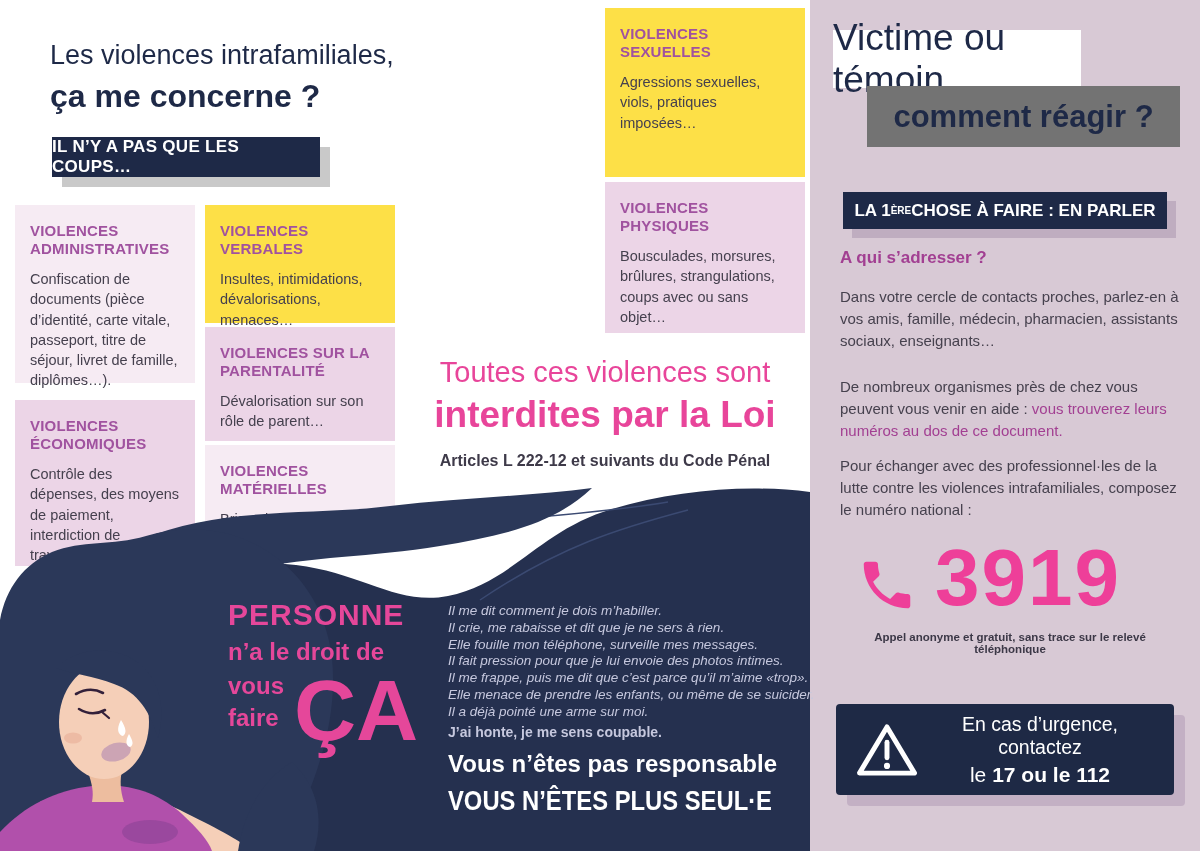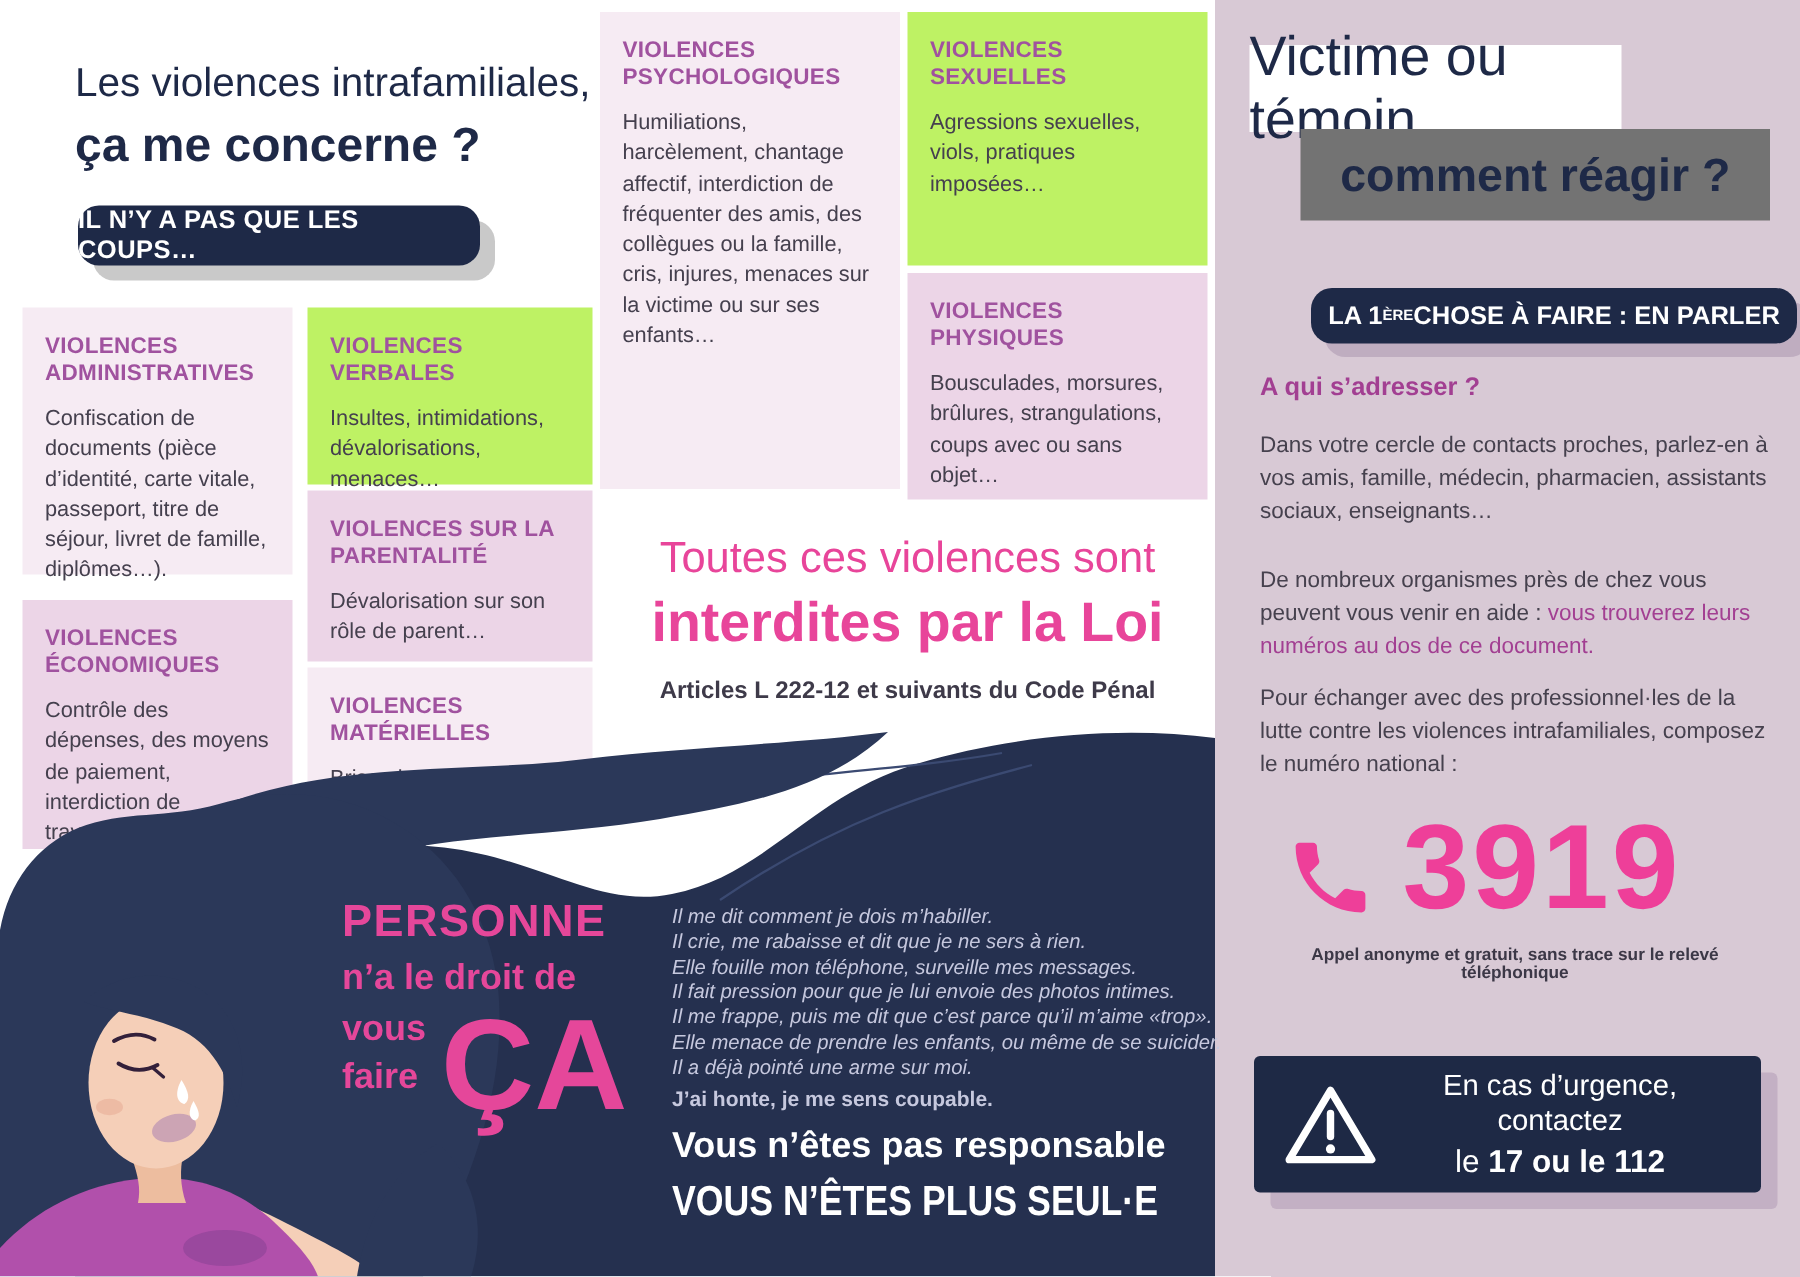--- a/index.html
+++ b/index.html
@@ -2,26 +2,26 @@
 <html><head>
 <meta charset="utf-8">
 <style>
   html,body{margin:0;padding:0;}
   .page{position:relative;width:1200px;height:851px;background:#ffffff;overflow:hidden;
         font-family:"Liberation Sans", sans-serif;}
   
   .l-title1{position:absolute;left:50px;top:40px;font-size:27px;font-weight:400;color:#1e2947;}
   .l-title2{position:absolute;left:50px;top:78px;font-size:32px;font-weight:800;color:#1e2947;}
   .navy-badge{position:absolute;background:#1e2947;color:#fff;font-weight:700;
-              display:flex;align-items:center;justify-content:center;border-radius:14px;}
+              display:flex;align-items:center;justify-content:center;}
   .l-badge{left:52px;top:137px;width:268px;height:40px;font-size:17px;letter-spacing:.3px;
            box-shadow:10px 10px 0 #c9c9c9;}
   .block{position:absolute;padding:17px 15px;box-sizing:border-box;}
   .tone-light{background:#f6ebf3;}
-  .tone-mid{background:#bef264;}
+  .tone-mid{background:#fde047;}
   .tone-dark{background:#ecd5e7;}
   .block-title{color:#a0529f;font-weight:700;font-size:15px;line-height:1.2;letter-spacing:.2px;margin-bottom:11px;}
   .block-body{color:#45404e;font-size:14.5px;line-height:1.4;}
   
   .law1{position:absolute;left:400px;top:356px;width:410px;text-align:center;
         color:#e8459a;font-size:29px;font-weight:400;}
   .law2{position:absolute;left:400px;top:394px;width:410px;text-align:center;
         color:#e8459a;font-size:37px;font-weight:800;}
   .law3{position:absolute;left:400px;top:452px;width:410px;text-align:center;
         color:#3e3a49;font-size:16px;font-weight:700;}
@@ -39,21 +39,21 @@
   .resp1{position:absolute;left:448px;top:750px;color:#ffffff;font-size:24px;font-weight:800;}
   .resp2{position:absolute;left:448px;top:785px;color:#ffffff;font-size:28px;font-weight:700;
          transform:scaleX(.85);transform-origin:left;white-space:nowrap;}
   
   .r-panel{position:absolute;left:810px;top:0;width:390px;height:851px;background:#d8c9d5;}
   .r-box1{position:absolute;left:833px;top:30px;width:248px;height:58px;background:#fff;
           display:flex;align-items:center;justify-content:center;color:#1e2947;font-size:37px;font-weight:400;}
   .r-box2{position:absolute;left:867px;top:86px;width:313px;height:61px;background:#737373;
           display:flex;align-items:center;justify-content:center;color:#1e2947;font-size:31px;font-weight:800;}
   .r-badge{left:843px;top:192px;width:324px;height:37px;font-size:17px;
-           box-shadow:9px 9px 0 #bfadc0;margin-left:31px;}
+           box-shadow:9px 9px 0 #bfadc0;}
   .r-badge sup{font-size:10px;}
   .r-sub{position:absolute;left:840px;top:248px;color:#a23f92;font-size:17px;font-weight:700;}
   .r-p{position:absolute;left:840px;width:348px;color:#46414e;font-size:15px;line-height:1.45;}
   .r-p .purple{color:#a23f92;}
   .phone-icon-wrap{position:absolute;left:856px;top:554px;}
   .phone-number{position:absolute;left:935px;top:538px;color:#ee3f99;font-size:80px;
                 font-weight:800;letter-spacing:2px;line-height:1;}
   .phone-caption{position:absolute;left:840px;top:631px;width:340px;text-align:center;
                  color:#3c3847;font-size:11.5px;font-weight:700;}
   .emergency{position:absolute;left:836px;top:704px;width:338px;height:91px;background:#1e2945;
@@ -89,24 +89,20 @@
   </div>
   <div class="block tone-dark" style="left:205px;top:327px;width:190px;height:114px">
     <div class="block-title">VIOLENCES SUR LA PARENTALITÉ</div>
     <div class="block-body">Dévalorisation sur son rôle de parent…</div>
   </div>
   <div class="block tone-light" style="left:205px;top:445px;width:190px;height:100px">
     <div class="block-title">VIOLENCES MATÉRIELLES</div>
     <div class="block-body">Briser, lancer des objets.</div>
   </div>
 
-  <div class="block tone-light" style="left:400px;top:8px;width:200px;height:318px">
-    <div class="block-title">VIOLENCES PSYCHOLOGIQUES</div>
-    <div class="block-body">Humiliations, harcèlement, chantage affectif, interdiction de fréquenter des amis, des collègues ou la famille, cris, injures, menaces sur la victime ou sur ses enfants…</div>
-  </div>
   <div class="block tone-mid" style="left:605px;top:8px;width:200px;height:169px">
     <div class="block-title">VIOLENCES SEXUELLES</div>
     <div class="block-body">Agressions sexuelles, viols, pratiques imposées…</div>
   </div>
   <div class="block tone-dark" style="left:605px;top:182px;width:200px;height:151px">
     <div class="block-title">VIOLENCES PHYSIQUES</div>
     <div class="block-body">Bousculades, morsures, brûlures, strangulations, coups avec ou sans objet…</div>
   </div>
 
   <div class="law1">Toutes ces violences sont</div>

